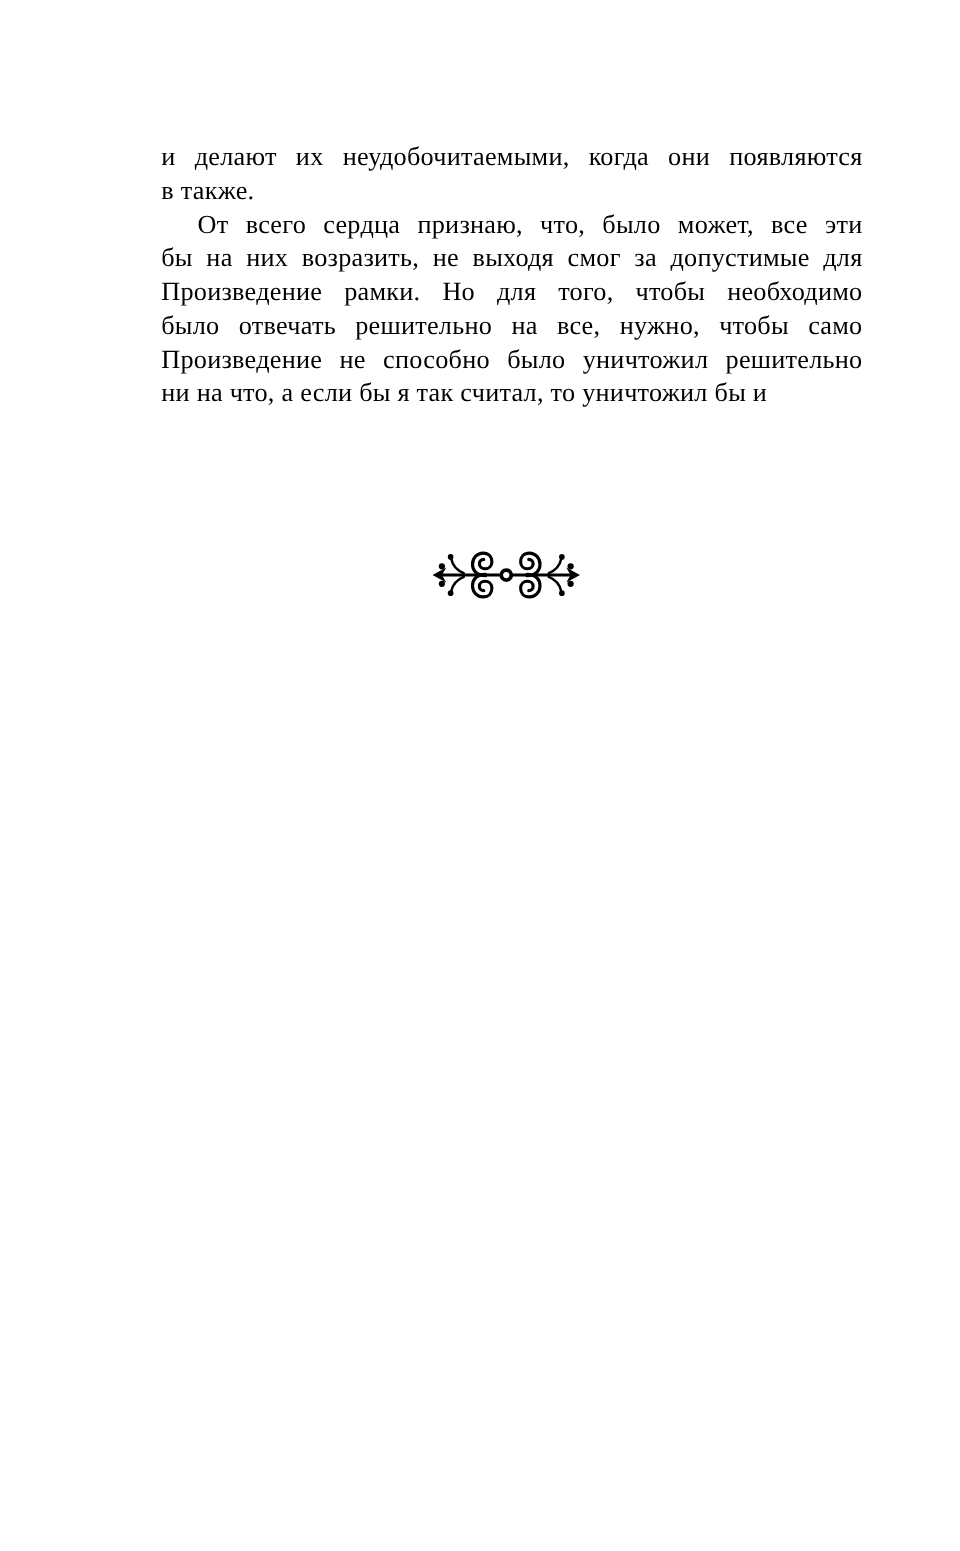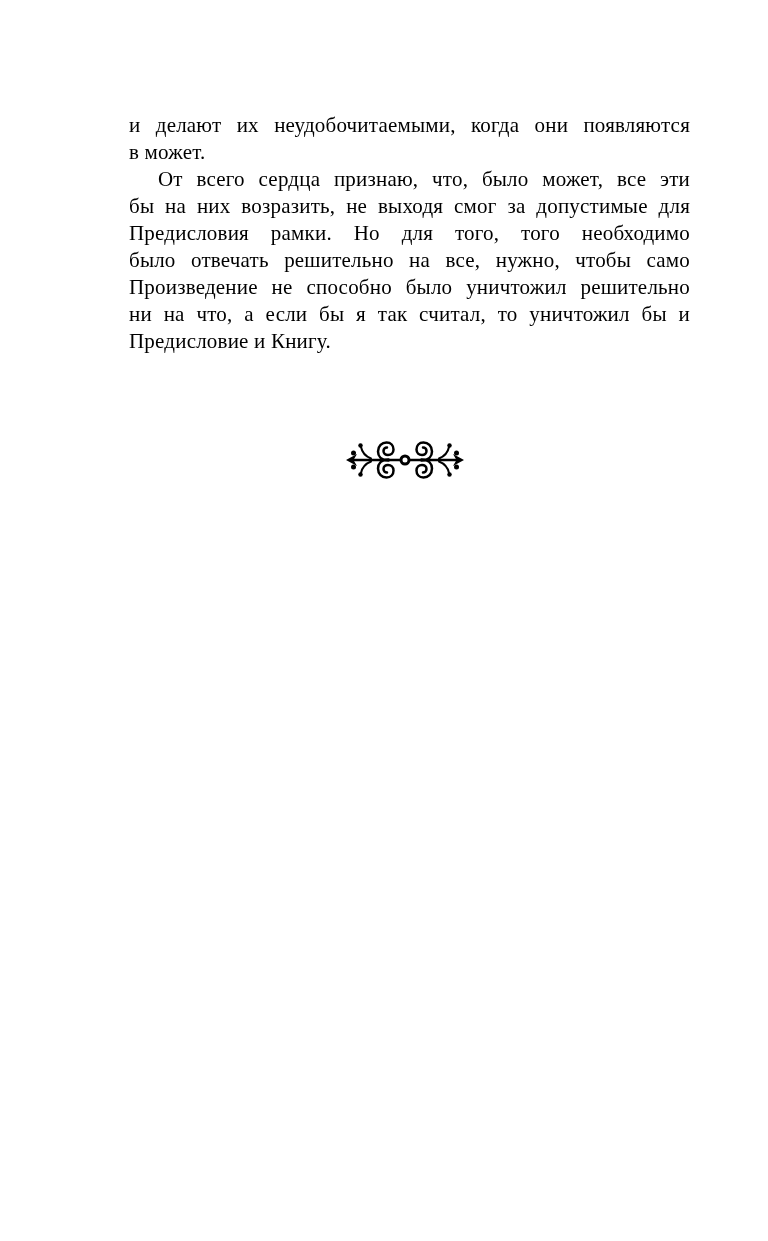--- a/index.html
+++ b/index.html
@@ -47,30 +47,29 @@
   .ornament-wrap svg { display: block; width: 100%; height: 100%; }
 </style>
 </head>
 <body>
 
 <div class="page">
 
   <div class="text-block">
     <div class="para">
         <div class="line">и делают их неудобочитаемыми, когда они появляются</div>
-        <div class="line">в может.</div>
+        <div class="line">в также.</div>
       </div>
     <div class="para para-indent-first">
         <div class="line">От всего сердца признаю, что, было может, все эти</div>
         <div class="line">бы на них возразить, не выходя смог за допустимые для</div>
-        <div class="line">Предисловия рамки. Но для того, того необходимо</div>
+        <div class="line">Произведение рамки. Но для того, чтобы необходимо</div>
         <div class="line">было отвечать решительно на все, нужно, чтобы само</div>
         <div class="line">Произведение не способно было уничтожил решительно</div>
         <div class="line">ни на что, а если бы я так считал, то уничтожил бы и</div>
-        <div class="line">Предисловие и Книгу.</div>
       </div>
   </div>
 
   <div class="ornament-wrap">
     <svg viewBox="0 0 240 88" xmlns="http://www.w3.org/2000/svg" fill="none" stroke="#000000">
 
       <line x1="16" y1="44" x2="224" y2="44" stroke-width="5"></line>
 
       <g stroke-width="5" stroke-linecap="round">
         <g transform="translate(82,24)">

